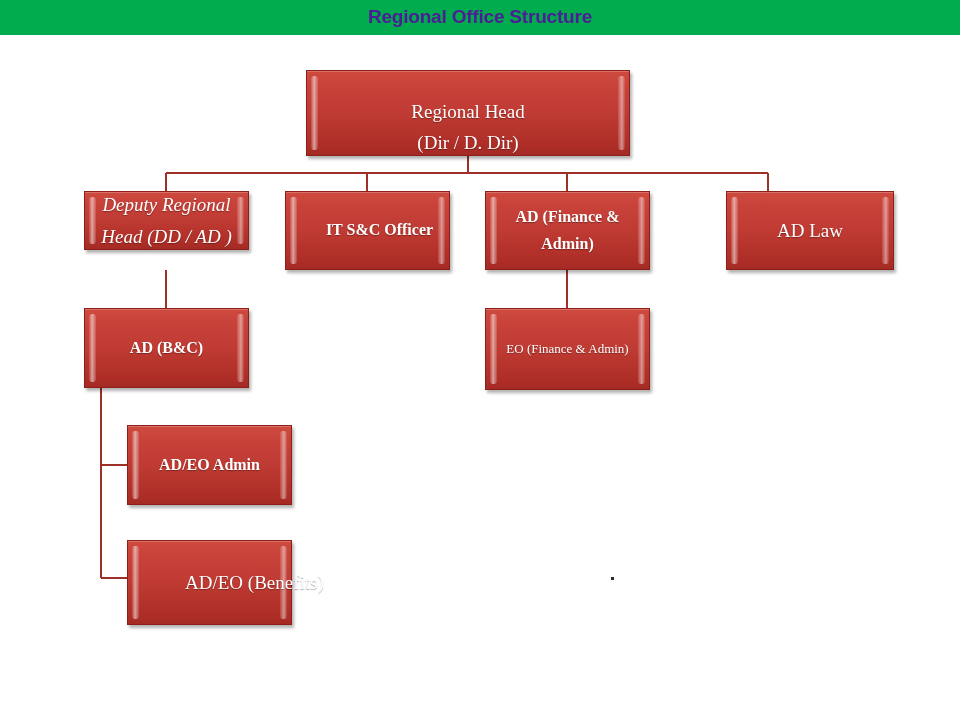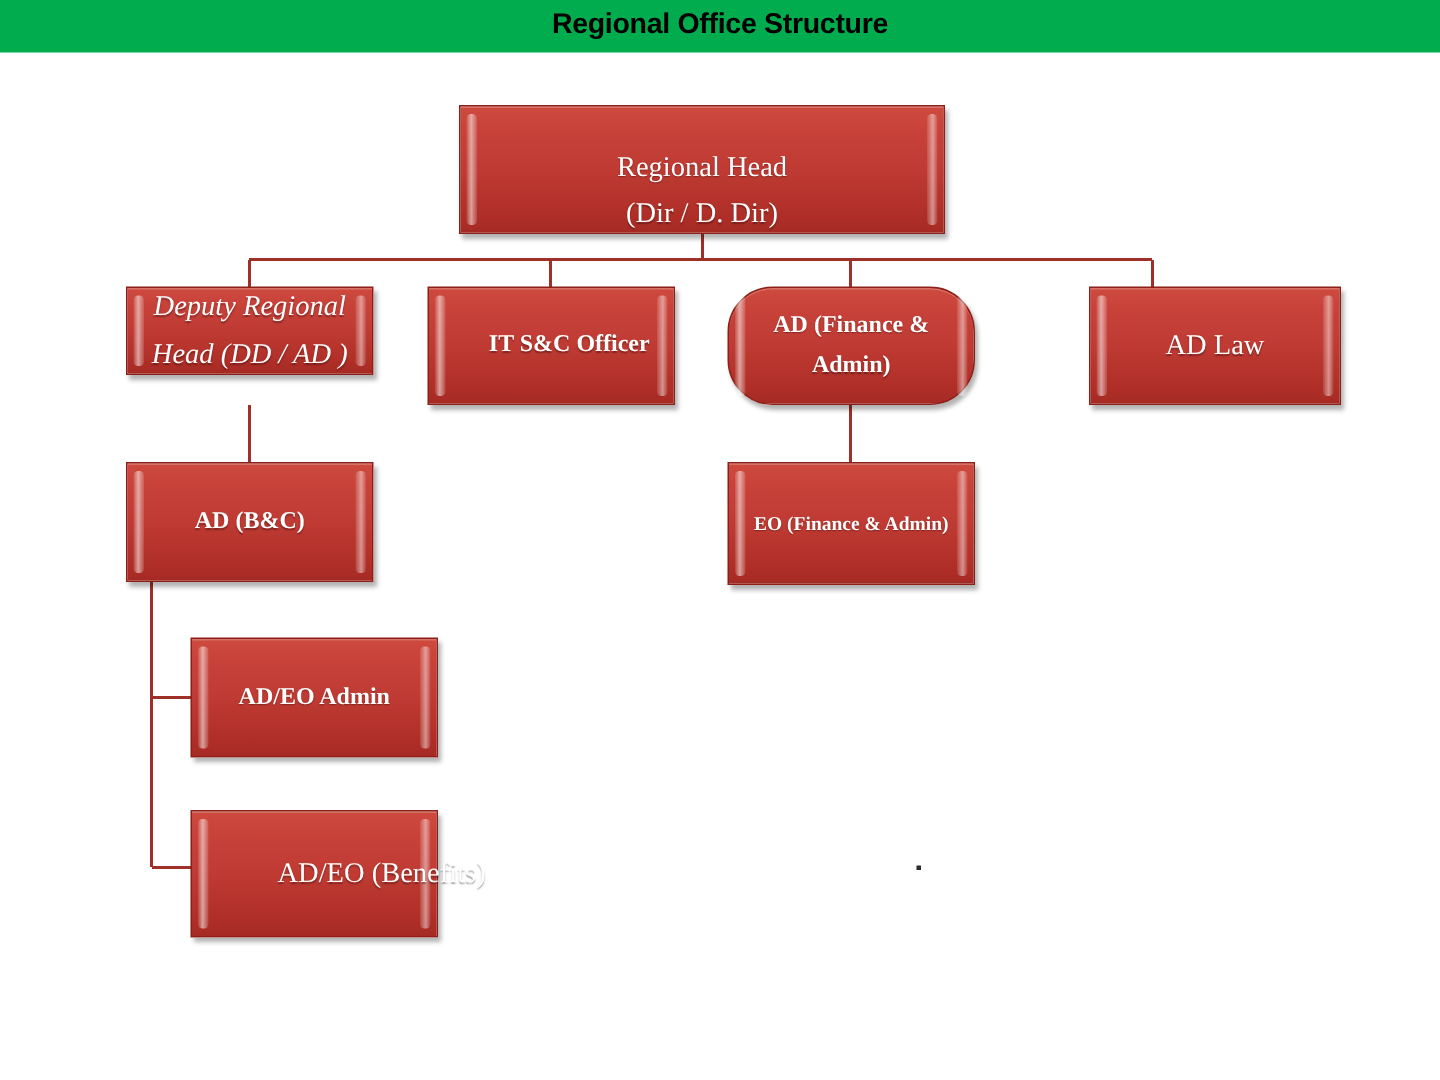--- a/index.html
+++ b/index.html
@@ -40,21 +40,21 @@
     background: #00AC4E;
   }
   #title-text {
     position: absolute;
     left: 0;
     top: 0;
     width: 960px;
     height: 33px;
     line-height: 33px;
     text-align: center;
-    color: #000000;
+    color: #4c1d95;
     font-family: "Liberation Sans", sans-serif;
     font-weight: bold;
     font-size: 19px;
     letter-spacing: -0.2px;
   }
 
   
   #connectors {
     position: absolute;
     left: 0;
@@ -124,21 +124,21 @@
     padding: 0 10px;
     box-sizing: border-box;
     line-height: 1.65;
     white-space: pre-line;
   }
 
   
   .t-root   .node-label { font-size: 19px; margin-top: 28px; }
   .t-big    .node-label { font-size: 19px; }
   .t-mid    .node-label { font-size: 16px; font-weight: bold; }
-  .t-small  .node-label { font-size: 13px; font-weight: bold; }
+  .t-small  .node-label { font-size: 13px; }
 
   .node.no-wrap .node-label { white-space: nowrap; }
 
   
   #stray-dot {
     position: absolute;
     width: 3px;
     height: 3px;
     background: #2b2b2b;
     left: 611px;
@@ -183,21 +183,21 @@
 
   <div class="node t-big" style="left:84px; top:191px; width:165px; height:59px;font-style:italic;">
     <div class="node-label">Deputy Regional
 Head (DD / AD )</div>
   </div>
 
   <div class="node t-mid no-wrap" style="left:285px; top:191px; width:165px; height:79px;padding-left:24px;">
     <div class="node-label">IT S&amp;C Officer</div>
   </div>
 
-  <div class="node t-mid" style="left:485px; top:191px; width:165px; height:79px;border-radius:30px;">
+  <div class="node t-mid" style="left:485px; top:191px; width:165px; height:79px;">
     <div class="node-label">AD (Finance &amp;
 Admin)</div>
   </div>
 
   <div class="node t-big no-wrap" style="left:684px; top:191px; width:168px; height:79px;margin-left:42px;">
     <div class="node-label">AD Law</div>
   </div>
 
   <div class="node t-mid no-wrap" style="left:84px; top:308px; width:165px; height:80px;">
     <div class="node-label">AD (B&amp;C)</div>

